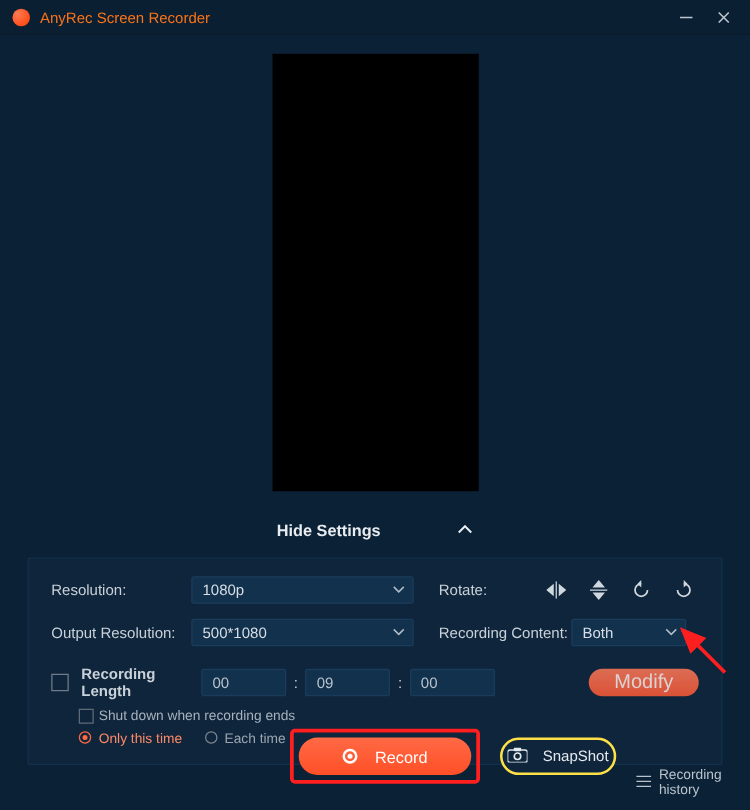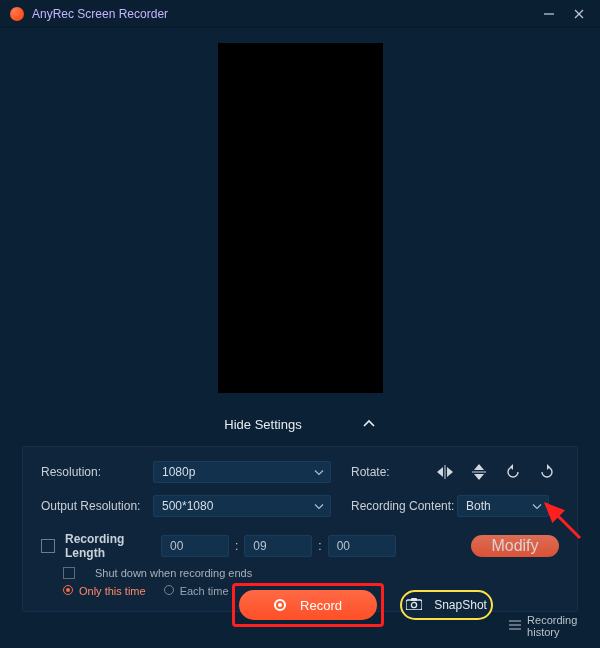--- a/index.html
+++ b/index.html
@@ -13,40 +13,40 @@
     display: flex;
     align-items: center;
     padding: 0 6px 0 10px;
   }
   .titlebar .logo {
     width: 14px; height: 14px;
     border-radius: 50%;
     background: radial-gradient(circle at 30% 30%, #ff7a52, #ff3c00);
     margin-right: 8px;
   }
-  .titlebar .title { flex: 1; color: #c4b5fd; font-size: 12px; }
+  .titlebar .title { flex: 1; color: #f97316; font-size: 12px; }
   .titlebar .winbtn {
     width: 30px; height: 20px; display: flex; align-items: center; justify-content: center;
     color: #bcc6cf; cursor: pointer;
   }
 
   .preview-area {
     height: 380px;
     display: flex;
     align-items: center;
     justify-content: center;
     background: #0b2136;
   }
   .phone-preview {
     width: 165px; height: 350px; background: #000;
   }
 
   .hide-settings {
     height: 32px; display: flex; align-items: center; justify-content: center;
-    gap: 60px; color: #e9edf1; font-weight: normal; font-size: 13px;
+    gap: 60px; color: #e9edf1; font-weight: bold; font-size: 13px;
     user-select: none;
   }
   .hide-settings .chev { font-size: 12px; }
 
   .settings {
     margin: 6px 22px 0 22px;
     padding: 12px 18px 14px 18px;
     background: #0f253c;
     border: 1px solid #13314d;
     border-radius: 2px;
@@ -83,21 +83,21 @@
     color: #b9c3cc; display: flex; align-items: center; padding: 0 8px; font-size: 12px;
   }
   .colon { margin: 0 6px; color: #c8d0d8; }
   .modify-btn {
     margin-left: auto; width: 88px; height: 22px; border-radius: 11px;
     background: linear-gradient(#ff7a59, #ff5a36);
     color: #fff0ec; font-size: 16px; display: flex; align-items: center; justify-content: center;
     opacity: 0.85;
   }
 
-  .shutdown-row { margin-top: 6px; display: flex; align-items: center; gap: 20px; margin-left: 22px; }
+  .shutdown-row { margin-top: 6px; display: flex; align-items: center; gap: 4px; margin-left: 22px; }
   .chk-sm { width: 12px; height: 12px; border: 1px solid #5f6b76; }
   .shutdown-lbl { color: #a7b2bc; font-size: 11px; }
 
   .radio-row { margin-top: 6px; margin-left: 22px; display: flex; align-items: center; gap: 18px; }
   .radio { width: 10px; height: 10px; border: 1px solid #ff6a45; border-radius: 50%; display: inline-flex; align-items:center; justify-content:center; margin-right: 6px; }
   .radio.on::after { content:""; width:4px; height:4px; background:#ff6a45; border-radius:50%; }
   .radio.off { border-color: #7a8590; }
   .radio-lbl { color: #9aa5af; font-size: 11px; display: flex; }
   .radio-lbl.active { color: #ff8a66; }
 

